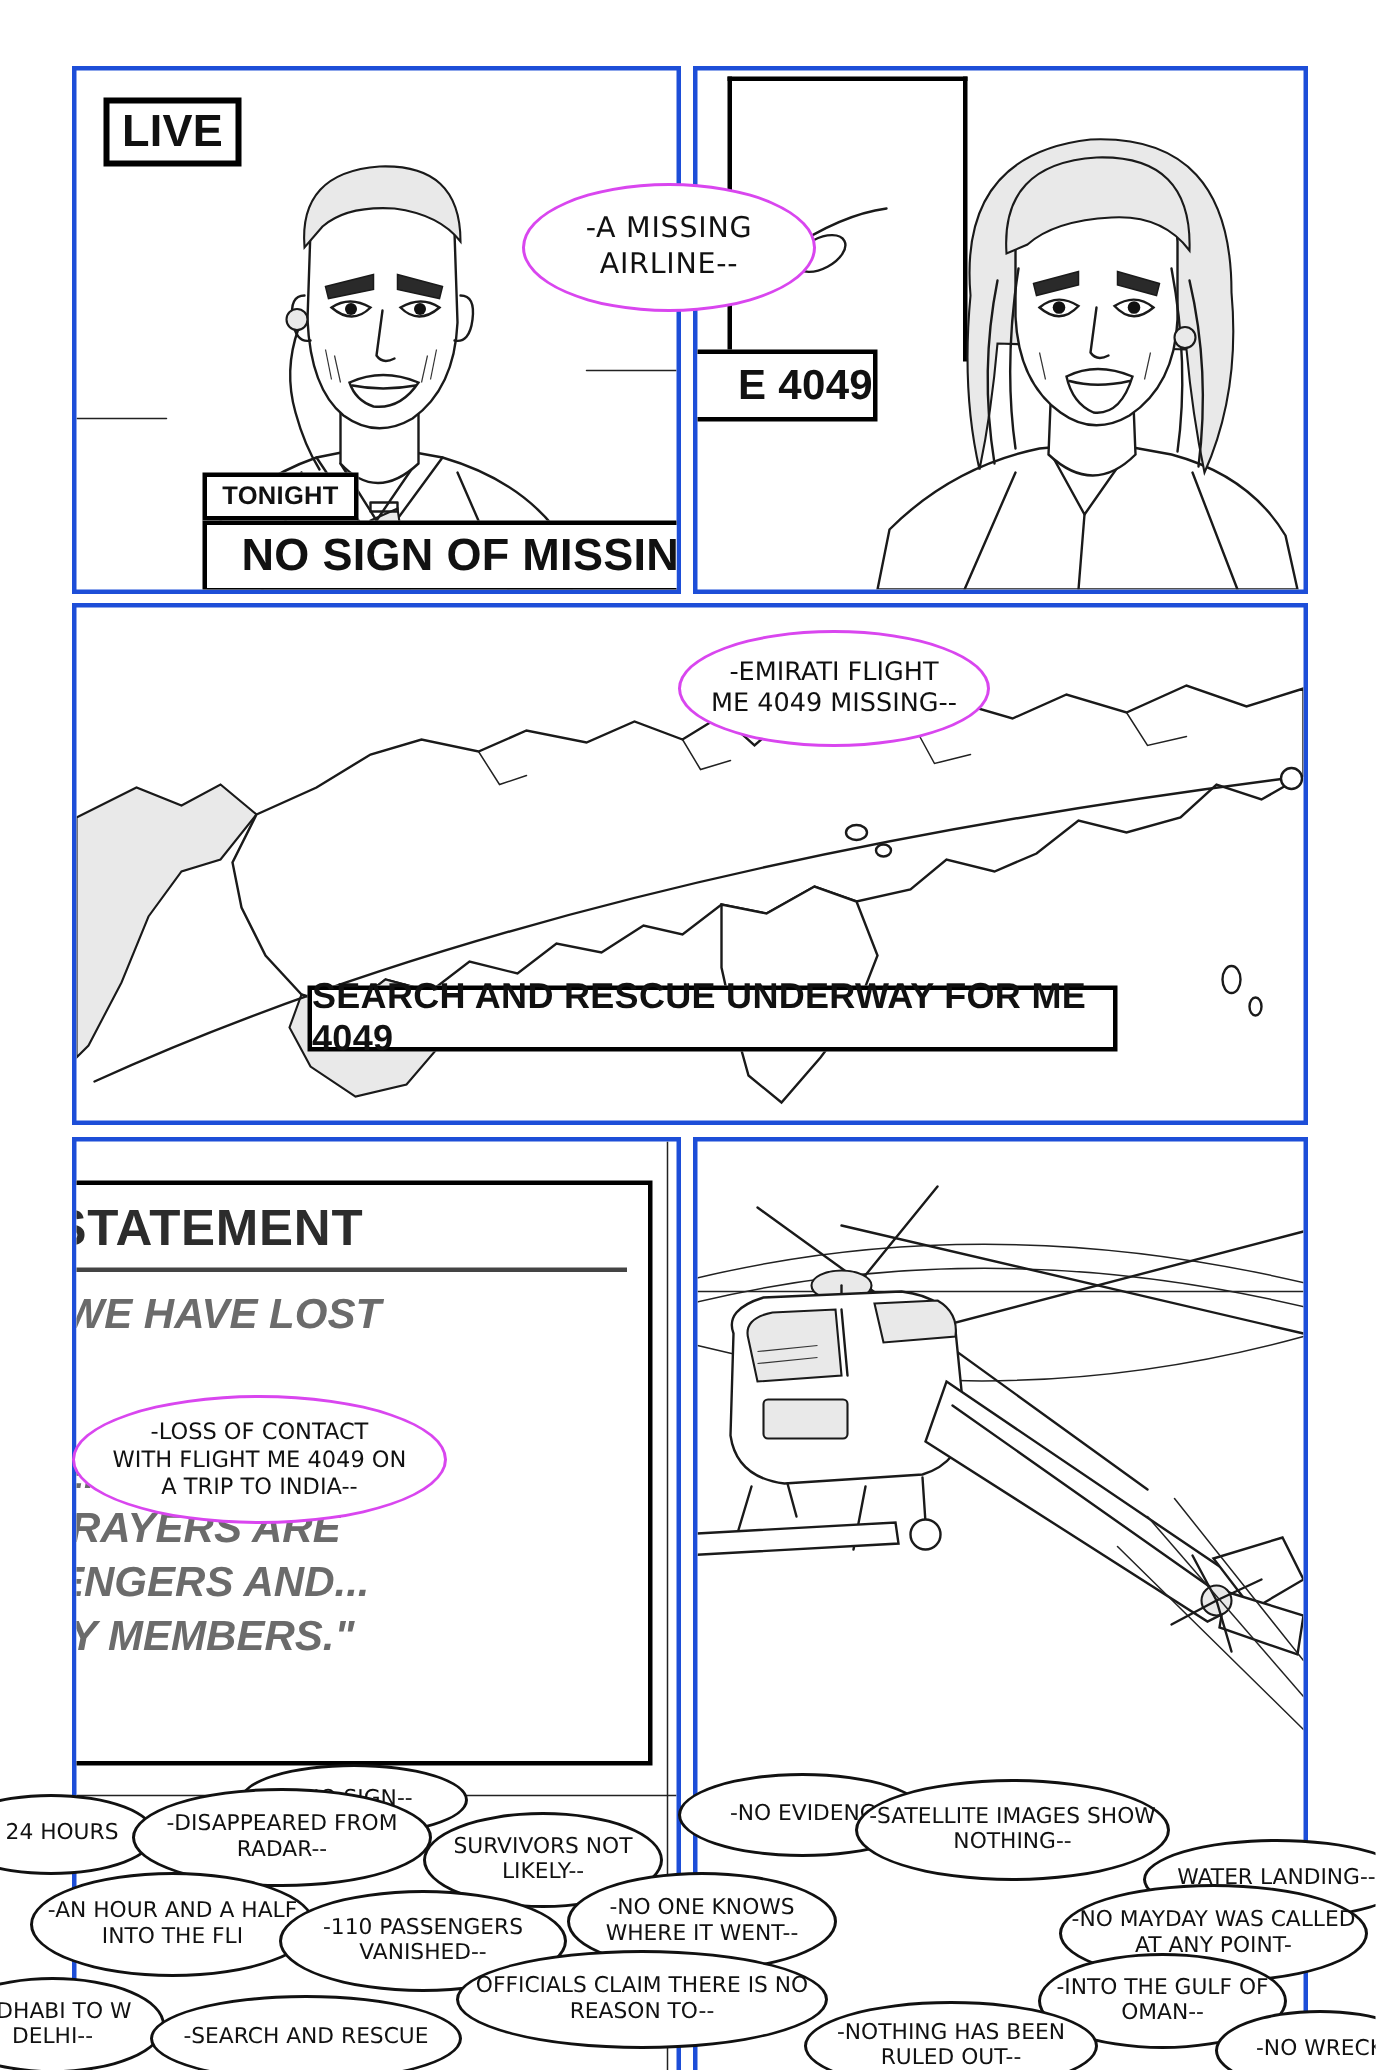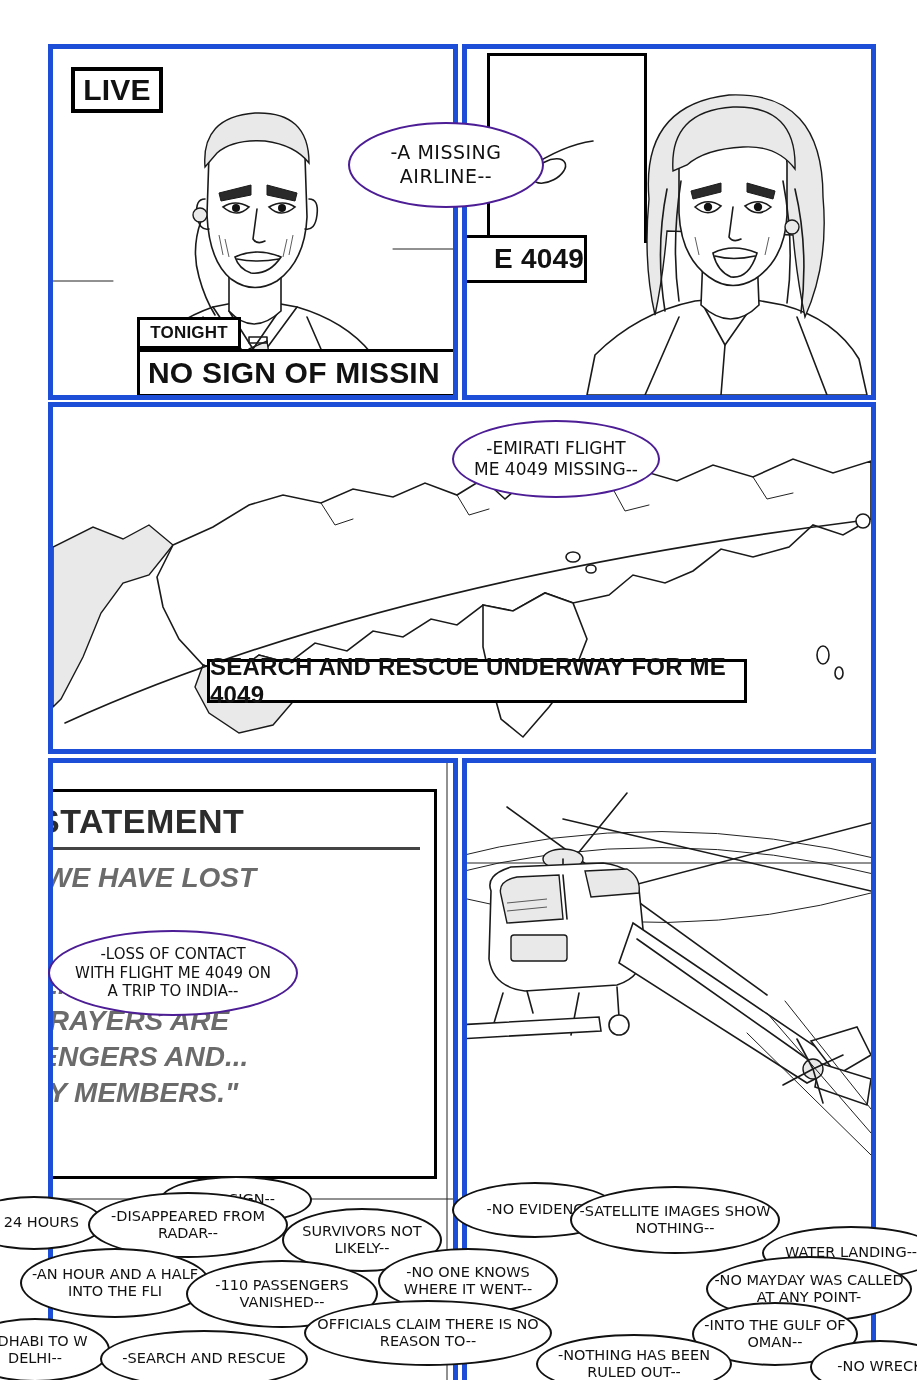--- a/index.html
+++ b/index.html
@@ -18,21 +18,21 @@
   .page {
     position: absolute;
     left: 0; top: 0;
     width: 917px;
     height: 1380px;
   }
 
   
   .panel {
     position: absolute;
-    border: 5px solid #1d4ed8;
+    border: 3px solid #1d4ed8;
     background: #fff;
     overflow: hidden;
   }
   #panel-anchor-1 { left: 48px;  top: 44px;  width: 400px; height: 346px; }
   #panel-anchor-2 { left: 462px; top: 44px;  width: 404px; height: 346px; }
   #panel-map      { left: 48px;  top: 402px; width: 818px; height: 342px; }
   #panel-statement{ left: 48px;  top: 758px; width: 400px; height: 620px; }
   #panel-helicopter{left: 462px; top: 758px; width: 404px; height: 620px; }
 
   
@@ -65,21 +65,21 @@
   #tonight-badge {
     left: 84px; top: 268px;
     width: 104px; height: 32px;
     justify-content: center;
     font-size: 17px;
     border-width: 3px;
   }
   #headline-bar {
     left: 84px; top: 300px;
     width: 390px; height: 48px;
-    padding-left: 8px;
+    padding-left: 23px;
     font-size: 30px;
     border-width: 3px;
   }
   #flight-tag {
     left: -60px; top: 186px;
     width: 180px; height: 48px;
     padding-left: 0;
     justify-content: flex-end;
     font-size: 28px;
     border-width: 3px;
@@ -129,21 +129,21 @@
     font-style: italic;
     font-weight: bold;
     color: #6b6b6b;
     line-height: 1.28;
     white-space: nowrap;
   }
 
   
   .balloon {
     position: absolute;
-    border: 2px solid #4c1d95;
+    border: 2px solid #d946ef;
     border-radius: 50%;
     background: #fff;
     display: flex;
     align-items: center;
     justify-content: center;
     text-align: center;
     box-sizing: border-box;
     font-family: "DejaVu Sans", sans-serif;
     line-height: 1.25;
     padding: 4px 8px;

